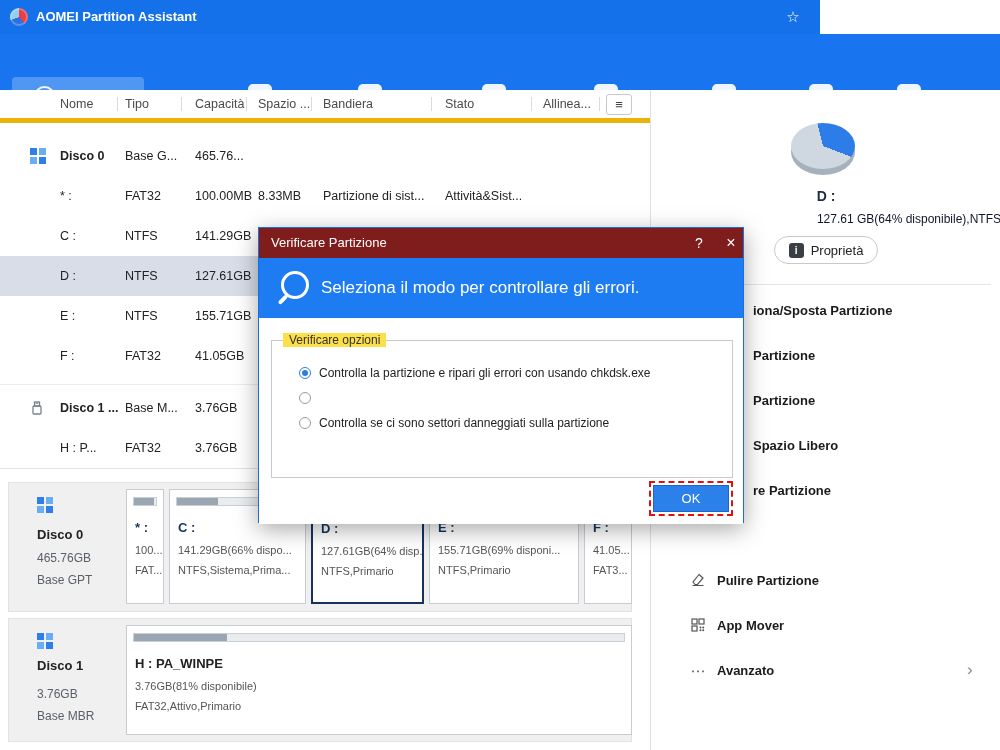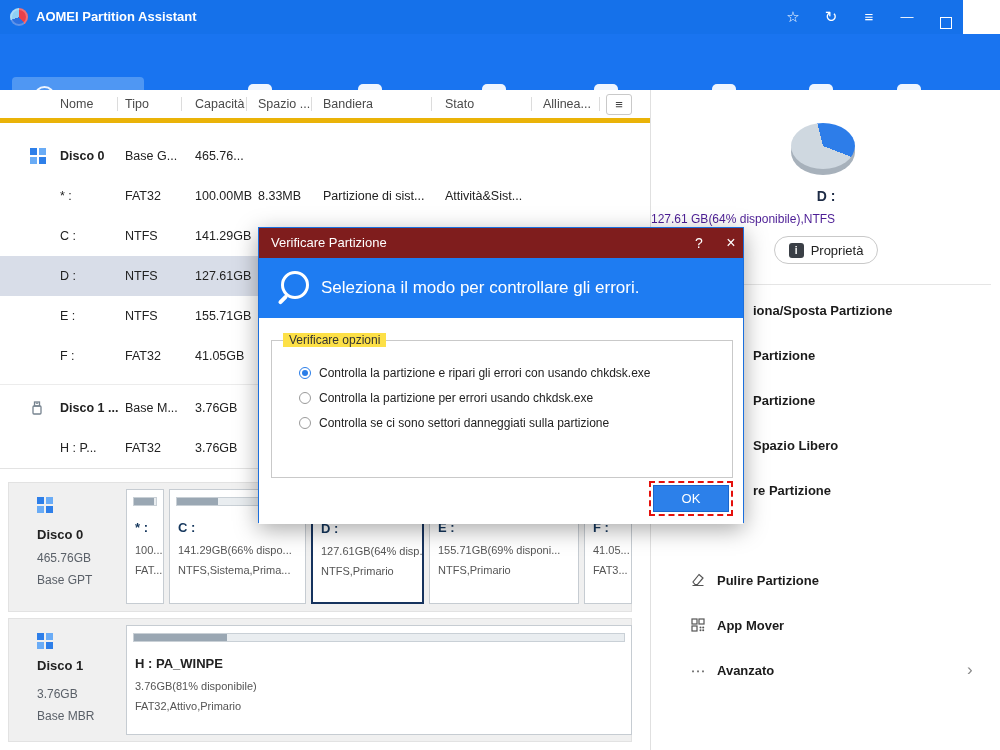--- a/index.html
+++ b/index.html
@@ -1,21 +1,21 @@
 <!DOCTYPE html>
 <html><head>
 <meta charset="utf-8">
 <style>
   html,body{margin:0;padding:0}
   body{width:1000px;height:750px;position:relative;overflow:hidden;
        font-family:"Liberation Sans",sans-serif;background:#fff;color:#222;
        -webkit-user-select:none;user-select:none}
 
   
-  .titlebar{position:absolute;left:0;top:0;width:963px;height:34px;background:#1571ea}
+  .titlebar{position:absolute;left:0;top:0;width:820px;height:34px;background:#1571ea}
   .logo{position:absolute;left:10px;top:8px;width:18px;height:18px;border-radius:50%;
         background:conic-gradient(#e8404a 0 140deg,#2b6fe0 140deg 250deg,#8fd0f4 250deg 360deg);
         box-shadow:inset 0 0 0 2px rgba(255,255,255,.25)}
   .wtitle{position:absolute;left:36px;top:0;height:34px;line-height:34px;color:#fff;
           font-size:13px;font-weight:bold}
   .wc{position:absolute;top:5px;width:26px;height:24px;line-height:24px;text-align:center;
       color:#fff;font-size:15px;cursor:default}
   .maxbox{position:absolute;top:12px;width:10px;height:10px;border:1.5px solid #fff}
 
   
@@ -68,21 +68,21 @@
   
   .sidebar{position:absolute;left:650px;top:90px;width:350px;height:660px;background:#fff;
            border-left:1px solid #e0e0e0;box-sizing:border-box}
   .pie-base{position:absolute;left:140px;top:30px;width:64px;height:64px;border-radius:50%;
             background:#a7b1bb;transform:scaleY(.72)}
   .pie{position:absolute;left:140px;top:24px;width:64px;height:64px;border-radius:50%;
        background:conic-gradient(from -10deg,#2d7de9 0 128deg,#cfd8e0 128deg 360deg);
        transform:scaleY(.72)}
   .sb-label{position:absolute;left:0;top:98px;width:350px;text-align:center;font-size:14px;
             font-weight:bold;color:#1d2b45}
-  .sb-info{position:absolute;left:0;top:122px;width:350px;text-align:left;font-size:12px;color:#4c1d95}
+  .sb-info{position:absolute;left:0;top:122px;width:350px;text-align:right;font-size:12px;color:#0f172a}
   .props{position:absolute;left:123px;top:146px;width:104px;height:28px;border:1px solid #c9c9c9;
          border-radius:14px;background:#fff;display:flex;align-items:center;justify-content:center;
          gap:7px;font-size:13px;color:#222;font-family:inherit}
   .info-dot{display:inline-block;width:15px;height:15px;border-radius:3px;background:#3a3f46;
             color:#fff;font-size:10px;font-weight:bold;line-height:15px;text-align:center;font-style:normal}
   .sb-div{position:absolute;left:10px;top:194px;width:330px;height:1px;background:#e5e5e5}
   .frag{position:absolute;left:102px;height:18px;line-height:18px;font-size:13px;font-weight:600;color:#1b1b1b;white-space:nowrap}
   .mitem{position:absolute;left:0;width:350px;height:24px}
   .mico{position:absolute;left:38px;top:3px;width:18px;height:18px;color:#555;font-size:15px;
         line-height:18px;text-align:center}
@@ -387,21 +387,20 @@
   <div class="dbody">
     <div class="gbox"></div>
     <span class="glabel">Verificare opzioni</span>
 
     <div class="opt" style="top:45px">
       <span class="radio on"></span>
       <span class="optlbl">Controlla la partizione e ripari gli errori con usando chkdsk.exe</span>
     </div>
     <div class="opt" style="top:70px">
       <span class="radio"></span>
-      <span class="optlbl">Controlla la partizione per errori usando chkdsk.exe</span>
     </div>
     <div class="opt" style="top:95px">
       <span class="radio"></span>
       <span class="optlbl">Controlla se ci sono settori danneggiati sulla partizione</span>
     </div>
 
     <div class="okwrap">
       <button class="okbtn">OK</button>
     </div>
   </div>

